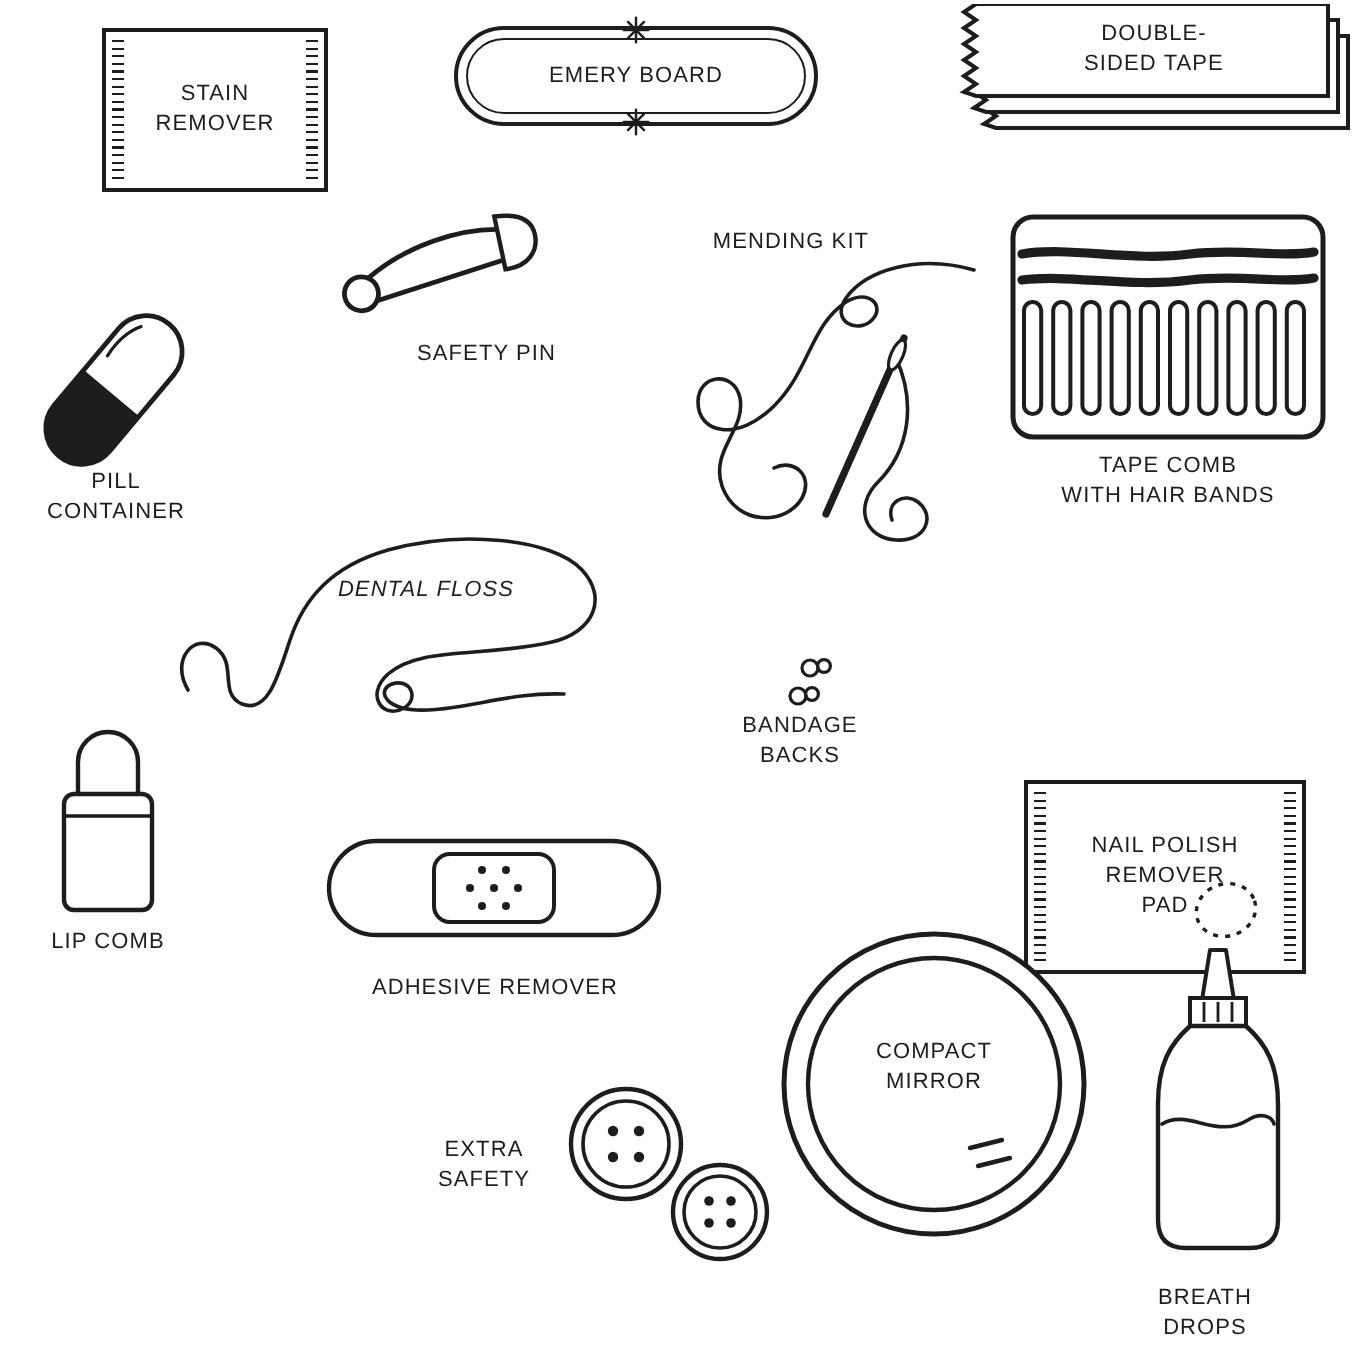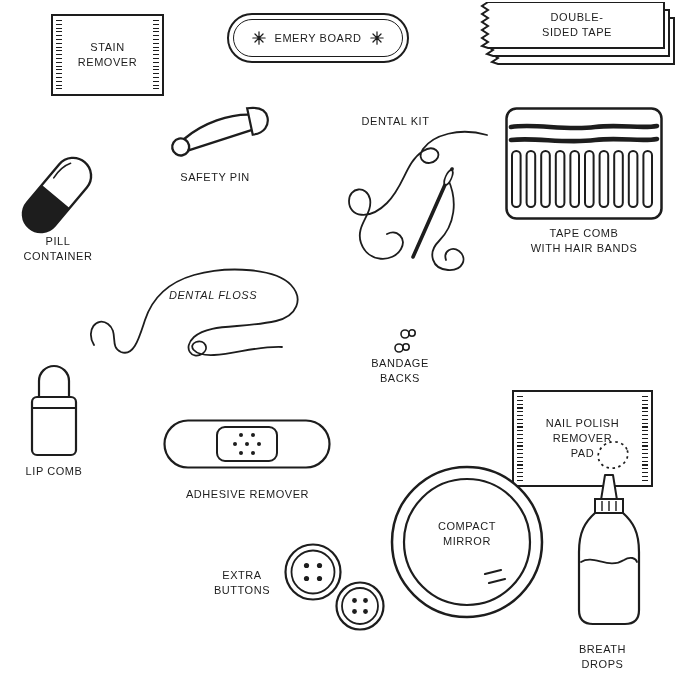--- a/index.html
+++ b/index.html
@@ -10,21 +10,21 @@
   .abs { position:absolute; }
   .lbl { font-size:11px; line-height:1.34; letter-spacing:.55px; color:var(--ink);
          text-align:center; white-space:pre-line; font-weight:400; }
   .packet { position:relative; background:var(--bg); border:2px solid var(--ink);
             display:flex; align-items:center; justify-content:center;margin-left:23px; }
   .packet::before, .packet::after { content:""; position:absolute; top:4px; bottom:4px; width:6px;
             background:repeating-linear-gradient(to bottom, var(--ink) 0 1.1px, transparent 1.1px 3.8px); }
   .packet::before { left:3px; } .packet::after { right:3px; }
   .packet .lbl { padding:0 14px; }
   .emery { border:2px solid var(--ink); border-radius:999px; background:var(--bg);
-           display:flex; align-items:center; justify-content:center; gap:9px; }
+           display:flex; align-items:center; justify-content:center; gap:9px;flex-direction:column; }
   .emery-inner { position:absolute; inset:4px; border:1.5px solid var(--ink); border-radius:999px; }
   .overlay-center { display:flex; align-items:center; justify-content:center; }
   svg { display:block; }
 </style>
 </head>
 <body>
 
 <div class="canvas">
 
   <div class="abs packet" style="left:28px; top:14px; width:113px; height:82px;">
@@ -62,23 +62,23 @@
   <div class="abs" style="left:163px; top:100px; width:110px; height:60px;">
     <svg width="110" height="60" viewBox="0 0 110 60">
       <g transform="rotate(-12 54 30)" fill="none" stroke="#1d1d1d" stroke-width="2.4" stroke-linecap="round">
         <circle cx="15" cy="39" r="8.5"></circle>
         <path d="M 22 44 L 90 37"></path>
         <path d="M 20 32 C 42 20 70 17 90 22"></path>
         <path d="M 88 15 C 101 16 106 21 106 28 C 106 36 100 43 88 42 Z" fill="#ffffff" stroke-width="2.2"></path>
       </g>
     </svg>
   </div>
-  <div class="abs lbl" style="left:152px; top:170px; width:126px;">SAFETY PIN</div>
-
-  <div class="abs lbl" style="left:328px; top:114px; width:135px;">DENTAL KIT</div>
+  <div class="abs lbl" style="left:152px; top:170px; width:126px;text-align:right;">SAFETY PIN</div>
+
+  <div class="abs lbl" style="left:328px; top:114px; width:135px;">MENDING KIT</div>
   <div class="abs" style="left:335px; top:127px; width:155px; height:176px;">
     <svg width="155" height="176" viewBox="0 0 155 176">
       <g fill="none" stroke="#1d1d1d" stroke-linecap="round">
         <path stroke-width="1.8" d="M 152 8 C 124 0 98 8 88 22 C 80 34 94 40 101 33 C 108 26 99 17 88 24 C 70 36 70 58 52 76 C 34 94 14 90 14 74 C 14 60 32 58 35 72 C 38 88 20 98 26 116 C 33 136 58 136 66 122 C 72 111 62 102 52 107"></path>
         <path stroke-width="1.8" d="M 113 52 C 123 74 120 98 104 114 C 92 126 97 142 113 143 C 128 144 133 131 124 124 C 117 119 108 124 111 133"></path>
         <line x1="78" y1="130" x2="117" y2="42" stroke-width="3.6"></line>
         <ellipse cx="113.5" cy="50.5" rx="3" ry="8" transform="rotate(24 113.5 50.5)" fill="#ffffff" stroke-width="1.6"></ellipse>
       </g>
     </svg>
   </div>
@@ -188,21 +188,21 @@
       <rect x="27" y="63" width="28" height="14" fill="#ffffff" stroke="#1d1d1d" stroke-width="2"></rect>
       <path d="M 34 65 V 75 M 41 65 V 75 M 48 65 V 75" stroke="#1d1d1d" stroke-width="1.4"></path>
       <path d="M 27 77 C 17 86 11 96 11 116 L 11 174 Q 11 188 25 188 L 57 188 Q 71 188 71 174 L 71 116 C 71 96 65 86 55 77 Z" fill="#ffffff" stroke="#1d1d1d" stroke-width="2.2" stroke-linejoin="round"></path>
       <path d="M 13 126 C 26 118 40 134 56 124 C 62 120 68 122 69 126" fill="none" stroke="#1d1d1d" stroke-width="1.8" stroke-linecap="round"></path>
     </svg>
   </div>
   <div class="abs lbl" style="left:555px; top:642px; width:95px;">BREATH
 DROPS</div>
 
   <div class="abs lbl" style="left:192px; top:568px; width:100px;">EXTRA
-BUTTONS</div>
+SAFETY</div>
   <div class="abs" style="left:283px; top:542px; width:115px; height:95px;">
     <svg width="115" height="95" viewBox="0 0 115 95">
       <g>
         <circle cx="30" cy="30" r="27.5" fill="#ffffff" stroke="#1d1d1d" stroke-width="2.2"></circle>
         <circle cx="30" cy="30" r="21.5" fill="none" stroke="#1d1d1d" stroke-width="1.8"></circle>
         <circle cx="23.5" cy="23.5" r="2.6" fill="#1d1d1d"></circle>
           <circle cx="36.5" cy="23.5" r="2.6" fill="#1d1d1d"></circle>
         <circle cx="23.5" cy="36.5" r="2.6" fill="#1d1d1d"></circle>
           <circle cx="36.5" cy="36.5" r="2.6" fill="#1d1d1d"></circle>
       </g>

